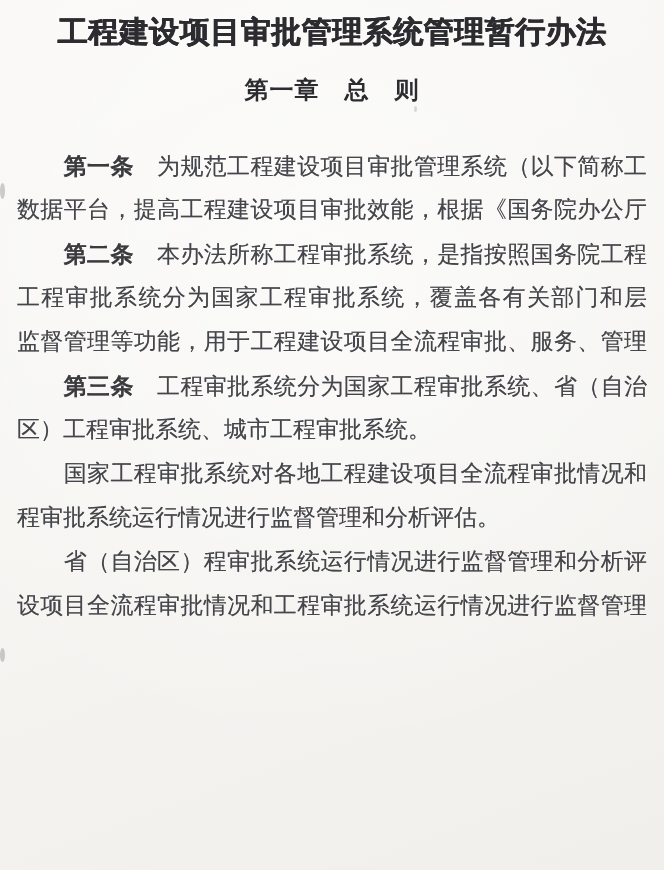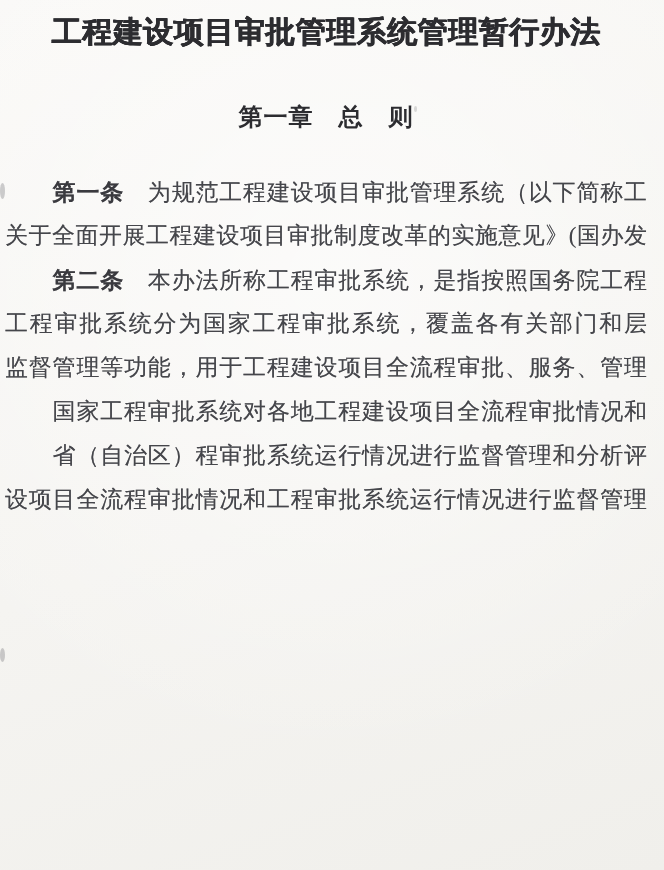--- a/index.html
+++ b/index.html
@@ -10,42 +10,42 @@
   html, body { margin: 0; padding: 0; }
   body {
     width: 664px; height: 870px; overflow: hidden;
     background: var(--bg);
     font-family: "Liberation Serif", "DejaVu Serif", serif;
   }
   .page {
     position: relative;
     width: 664px; height: 870px;
     box-sizing: border-box;
-    padding: 14px 17px 0 5px;
+    padding: 14px 17px 0 17px;
     overflow: hidden;
     color: var(--ink);
     background:
       radial-gradient(120% 90% at 50% 32%, rgba(255,255,255,0.55), rgba(255,255,255,0) 62%),
       linear-gradient(160deg, #faf9f7 0%, #f5f4f1 55%, #f0efeb 100%);
   }
   .title {
     margin: 0;
     text-align: center;
     font-family: "Liberation Serif", "DejaVu Serif", serif;
     font-weight: 900;
     font-size: 30px;
     line-height: 35px;
     letter-spacing: 0.5px;
     color: var(--ink-strong);
     text-shadow: 0.7px 0 0 var(--ink-strong), 0 0.4px 0 var(--ink-strong);
   }
   .chapter {
-    margin: 54px 0 0 0;
+    margin: 28px 0 0 0;
     text-align: center;
-    font-family: Liberation Sans, sans-serif;
+    font-family: Liberation Serif, serif;
     font-weight: 700;
     font-size: 24px;
     line-height: 27px;
     letter-spacing: 1px;
     color: var(--ink-strong);
   }
   .doc-body { margin-top: 40px; }
   .para { margin: 0; }
   .line {
     height: 44px;
@@ -76,29 +76,34 @@
 </style>
 </head>
 <body>
 
 <div class="page">
   <h1 class="title">工程建设项目审批管理系统管理暂行办法</h1>
   <h2 class="chapter">第一章　总　则</h2>
   <div class="doc-body">
       <div class="para">
         <div class="line"><span class="lead">　　第一条</span><span>　为规范工程建设项目审批管理系统（以下简称工</span></div>
-        <div class="line">关于全面开展工程建设项目审批制度改革的实施意见》(国办发</div>
+        <div class="line">数据平台，提高工程建设项目审批效能，根据《国务院办公厅</div>
       </div>
       <div class="para">
         <div class="line"><span class="lead">　　第二条</span><span>　本办法所称工程审批系统，是指按照国务院工程建</span></div>
         <div class="line">工程审批系统分为国家工程审批系统，覆盖各有关部门和层</div>
         <div class="line">监督管理等功能，用于工程建设项目全流程审批、服务、管理的</div>
       </div>
       <div class="para">
+        <div class="line"><span class="lead">　　第三条</span><span>　工程审批系统分为国家工程审批系统、省（自治</span></div>
+        <div class="line end">区）工程审批系统、城市工程审批系统。</div>
+      </div>
+      <div class="para">
         <div class="line">　　国家工程审批系统对各地工程建设项目全流程审批情况和工</div>
+        <div class="line end">程审批系统运行情况进行监督管理和分析评估。</div>
       </div>
       <div class="para">
         <div class="line">　　省（自治区）程审批系统运行情况进行监督管理和分析评估</div>
         <div class="line">设项目全流程审批情况和工程审批系统运行情况进行监督管理和</div>
       </div>
     </div>
   <div class="speck s1"></div>
   <div class="speck s2"></div>
   <div class="speck s3"></div>
 </div>

